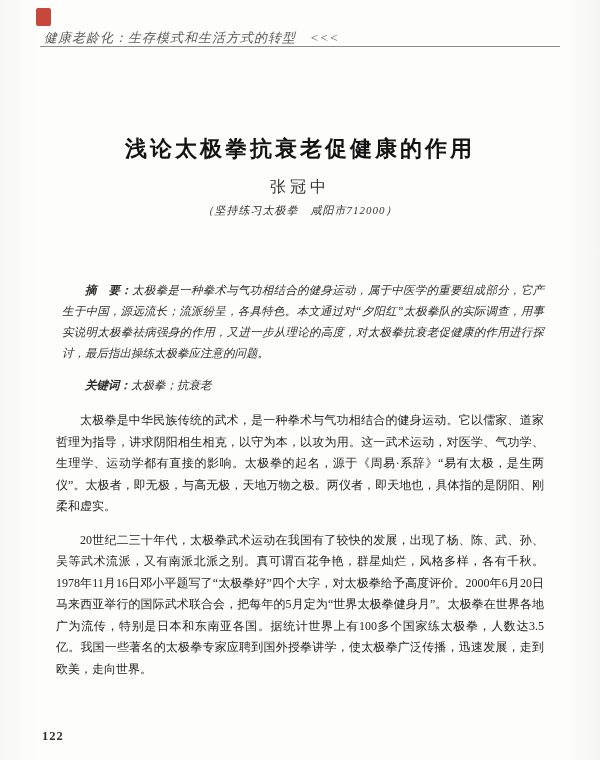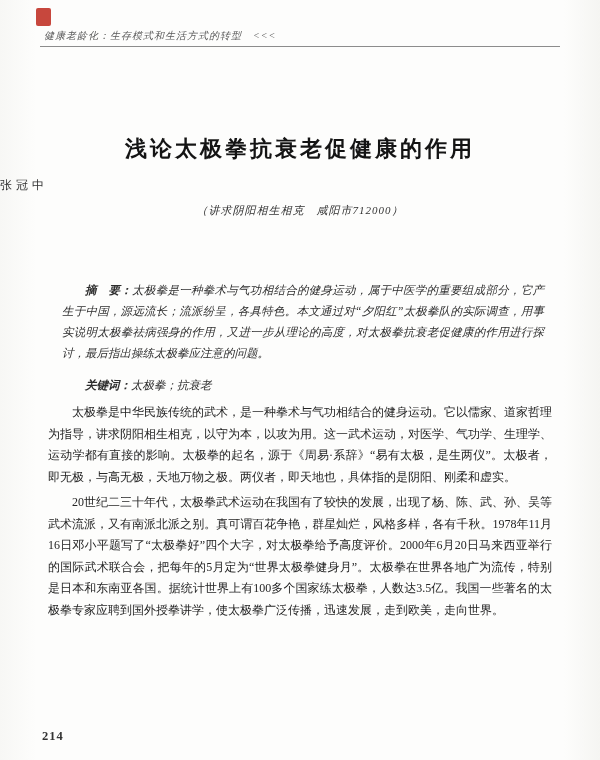--- a/index.html
+++ b/index.html
@@ -23,21 +23,21 @@
     width: 15px;
     height: 18px;
     background: #c13328;
     border-radius: 2px;
     opacity: 0.9;
   }
   .running-header {
     position: absolute;
     left: 44px;
     top: 29px;
-    font-size: 10px;
+    font-size: 13px;
     letter-spacing: 1px;
     color: #5a5a5a;
     font-style: italic;
     white-space: nowrap;
     text-align: center;
   }
   .header-rule {
     position: absolute;
     left: 40px;
     right: 40px;
@@ -54,21 +54,22 @@
     font-size: 22px;
     font-weight: bold;
     letter-spacing: 3px;
     color: #141414;
   }
   .author {
     position: absolute;
     top: 177px;
     left: 0;
     right: 0;
-    font-size: 12px;
+    text-align: center;
+    font-size: 16px;
     letter-spacing: 4px;
     color: #333;
   }
   .affiliation {
     position: absolute;
     top: 203px;
     left: 0;
     right: 0;
     text-align: center;
     font-size: 11px;
@@ -102,21 +103,21 @@
     position: absolute;
     top: 398px;
     left: 44px;
     right: 44px;
     font-size: 12px;
     line-height: 21.5px;
     text-align: justify;
     color: #242424;
   }
   .body-text p {
-    margin: 4px;
+    margin: 12px;
     text-indent: 2em;
   }
   .page-number {
     position: absolute;
     left: 42px;
     bottom: 16px;
     font-size: 12.5px;
     font-weight: bold;
     color: #333;
     letter-spacing: 1px;
@@ -132,27 +133,27 @@
   <div class="running-header">
     <span>健康老龄化：生存模式和生活方式的转型　&lt;&lt;&lt;</span>
   </div>
 
   <div class="header-rule"></div>
 
   <h1 class="title">浅论太极拳抗衰老促健康的作用</h1>
 
   <div class="author">张冠中</div>
 
-  <div class="affiliation">（讲求阴阳相生相克　咸阳市712000）</div>
+  <div class="affiliation">（坚持练习太极拳　咸阳市712000）</div>
 
   <div class="abstract">
     <p><span class="label">摘　要：</span><span>太极拳是一种拳术与气功相结合的健身运动，属于中医学的重要组成部分，它产生于中国，源远流长；流派纷呈，各具特色。本文通过对“夕阳红”太极拳队的实际调查，用事实说明太极拳祛病强身的作用，又进一步从理论的高度，对太极拳抗衰老促健康的作用进行探讨，最后指出操练太极拳应注意的问题。</span></p>
     <p class="keywords"><span class="label">关键词：</span><span>太极拳；抗衰老</span></p>
   </div>
 
   <div class="body-text">
     <p>太极拳是中华民族传统的武术，是一种拳术与气功相结合的健身运动。它以儒家、道家哲理为指导，讲求阴阳相生相克，以守为本，以攻为用。这一武术运动，对医学、气功学、生理学、运动学都有直接的影响。太极拳的起名，源于《周易·系辞》“易有太极，是生两仪”。太极者，即无极，与高无极，天地万物之极。两仪者，即天地也，具体指的是阴阳、刚柔和虚实。</p>
     <p>20世纪二三十年代，太极拳武术运动在我国有了较快的发展，出现了杨、陈、武、孙、吴等武术流派，又有南派北派之别。真可谓百花争艳，群星灿烂，风格多样，各有千秋。1978年11月16日邓小平题写了“太极拳好”四个大字，对太极拳给予高度评价。2000年6月20日马来西亚举行的国际武术联合会，把每年的5月定为“世界太极拳健身月”。太极拳在世界各地广为流传，特别是日本和东南亚各国。据统计世界上有100多个国家练太极拳，人数达3.5亿。我国一些著名的太极拳专家应聘到国外授拳讲学，使太极拳广泛传播，迅速发展，走到欧美，走向世界。</p>
   </div>
 
-  <div class="page-number">214</div>
+  <div class="page-number">122</div>
 
 </div>
 
 </body></html>

